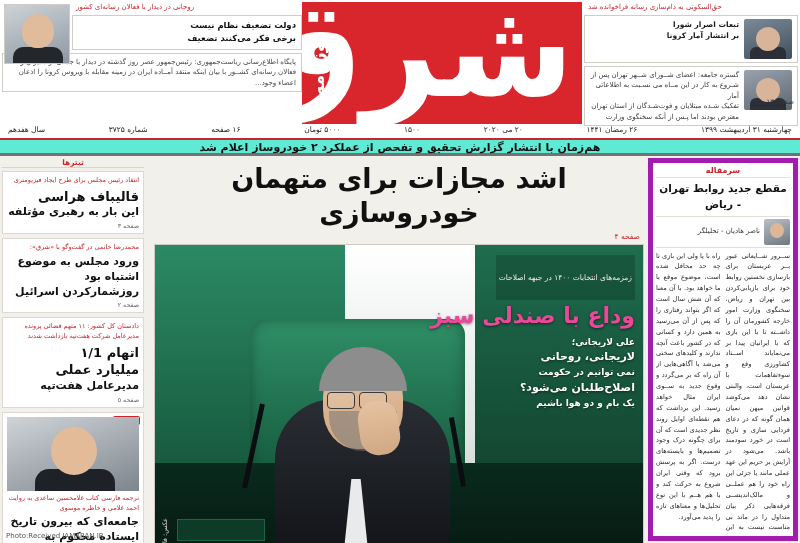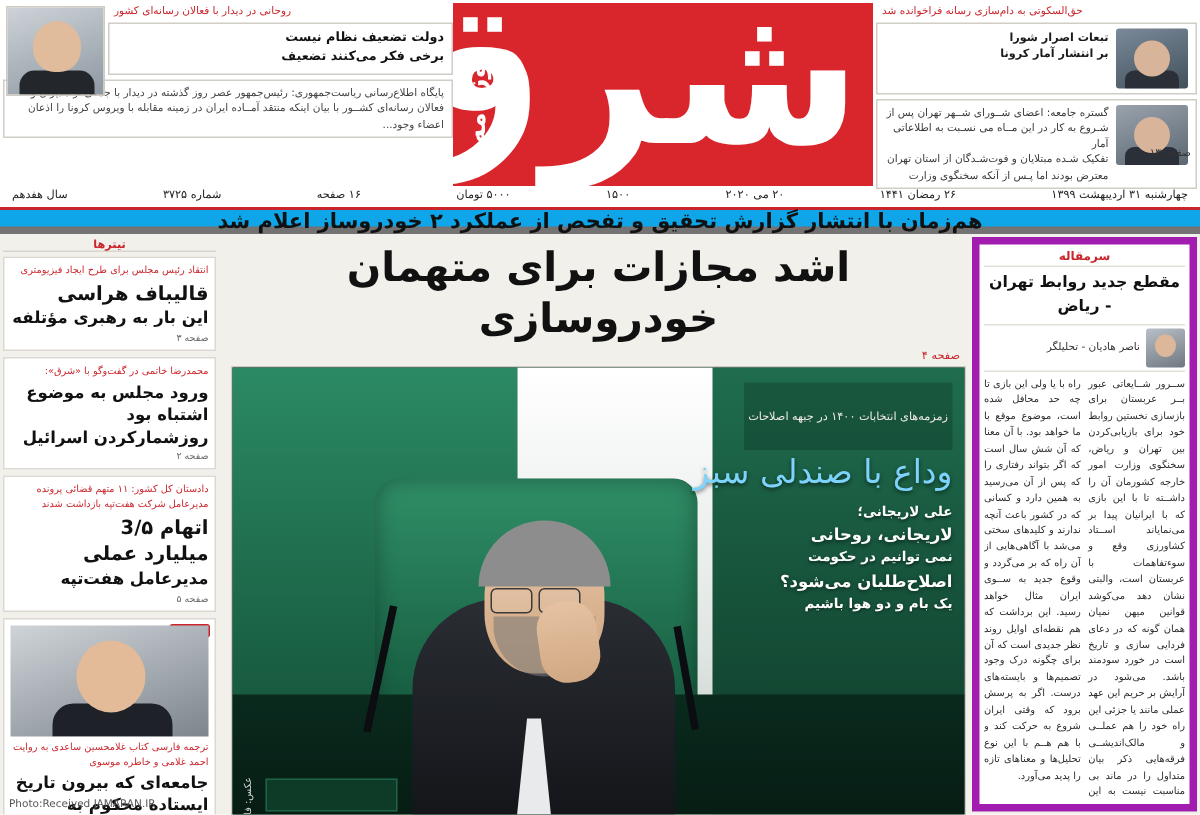--- a/index.html
+++ b/index.html
@@ -166,27 +166,27 @@
     width:50px; height:16px; border-radius:10px 10px 0 0;
     background:#23262b;
   }
   .mh-left .wide { margin-left: 70px; }
 
   
   .subbar {
     position: absolute;
     left: 0; top: 140px;
     width: 800px; height: 16px;
-    background: #0ea5e9;
+    background: #5eead4;
     text-align: center;
-    font-size: 14px;
+    font-size: 11px;
     font-weight: bold;
     color: #111;
     line-height: 16px;
-    border-bottom: 5px solid #737373;
+    border-bottom: 3px solid #737373;
   }
 
   
   .body {
     position: absolute;
     left: 0; top: 156px;
     width: 800px; height: 387px;
     background: #f2f0eb;
   }
 
@@ -349,21 +349,21 @@
     direction: rtl;
   }
   .ph-kicker {
     font-size: 7.5px; color: #f2e9e9;
     background: rgba(0,0,0,.18);
     display: inline-block;
     padding: 18px 3px;
     margin-bottom: 2px;
   }
   .ph-title {
-    font-size: 22px; font-weight: normal; color: #7dd3fc;
+    font-size: 22px; font-weight: bold; color: #ec4899;
     line-height: 1.25;
     text-shadow: 0 1px 3px rgba(0,0,0,.55);
     margin-bottom: 6px;
   }
   .ph-quote-name {
     font-size: 9px; color: #ffffff; font-weight: bold; line-height:1.6;
     text-shadow: 0 1px 2px rgba(0,0,0,.5);
   }
   .ph-quote {
     font-size: 11px; font-weight: bold; color: #ffffff;
@@ -558,21 +558,21 @@
       <div class="cl-item">
         <div class="pre">محمدرضا خاتمی در گفت‌وگو با «شرق»:</div>
         <div class="big sm">ورود مجلس به موضوع</div>
         <div class="big sm">اشتباه بود</div>
         <div class="big sm">روزشمارکردن اسرائیل</div>
         <div class="meta">صفحه ۲</div>
       </div>
 
       <div class="cl-item">
         <div class="pre">دادستان کل کشور: ۱۱ متهم قضائی پرونده مدیرعامل شرکت هفت‌تپه بازداشت شدند</div>
-        <div class="big">اتهام 3/۵</div>
+        <div class="big">اتهام ۱/1</div>
         <div class="big">میلیارد عملی</div>
         <div class="big sm">مدیرعامل هفت‌تپه</div>
         <div class="meta">صفحه ۵</div>
       </div>
 
       <div class="cl-item" style="position:relative;">
         <div class="cl-badge">یک کتاب</div>
         <div class="cl-photo"></div>
         <div class="pre">ترجمه فارسی کتاب غلامحسین ساعدی به روایت احمد غلامی و خاطره موسوی</div>
         <div class="big sm">جامعه‌ای که بیرون تاریخ</div>

